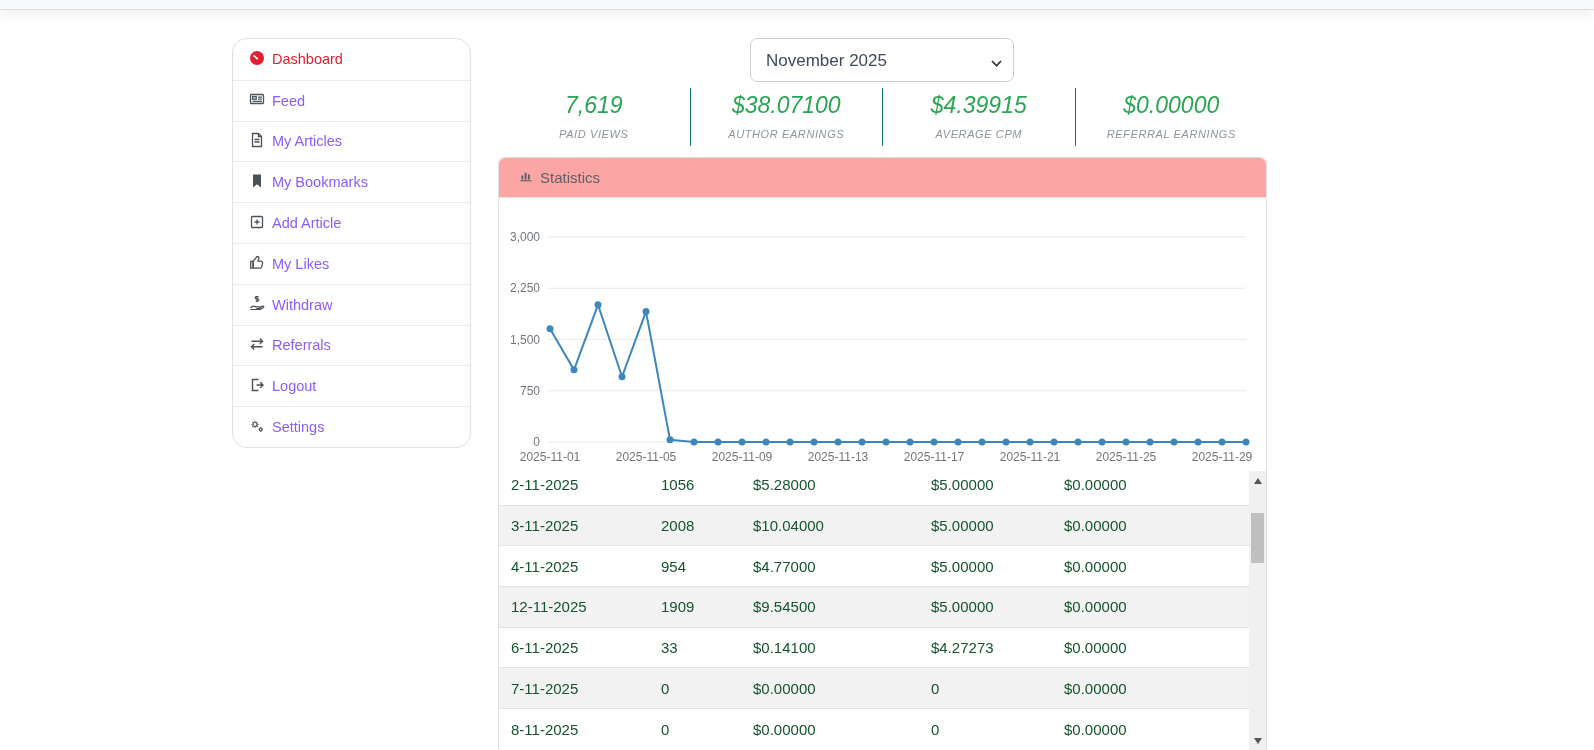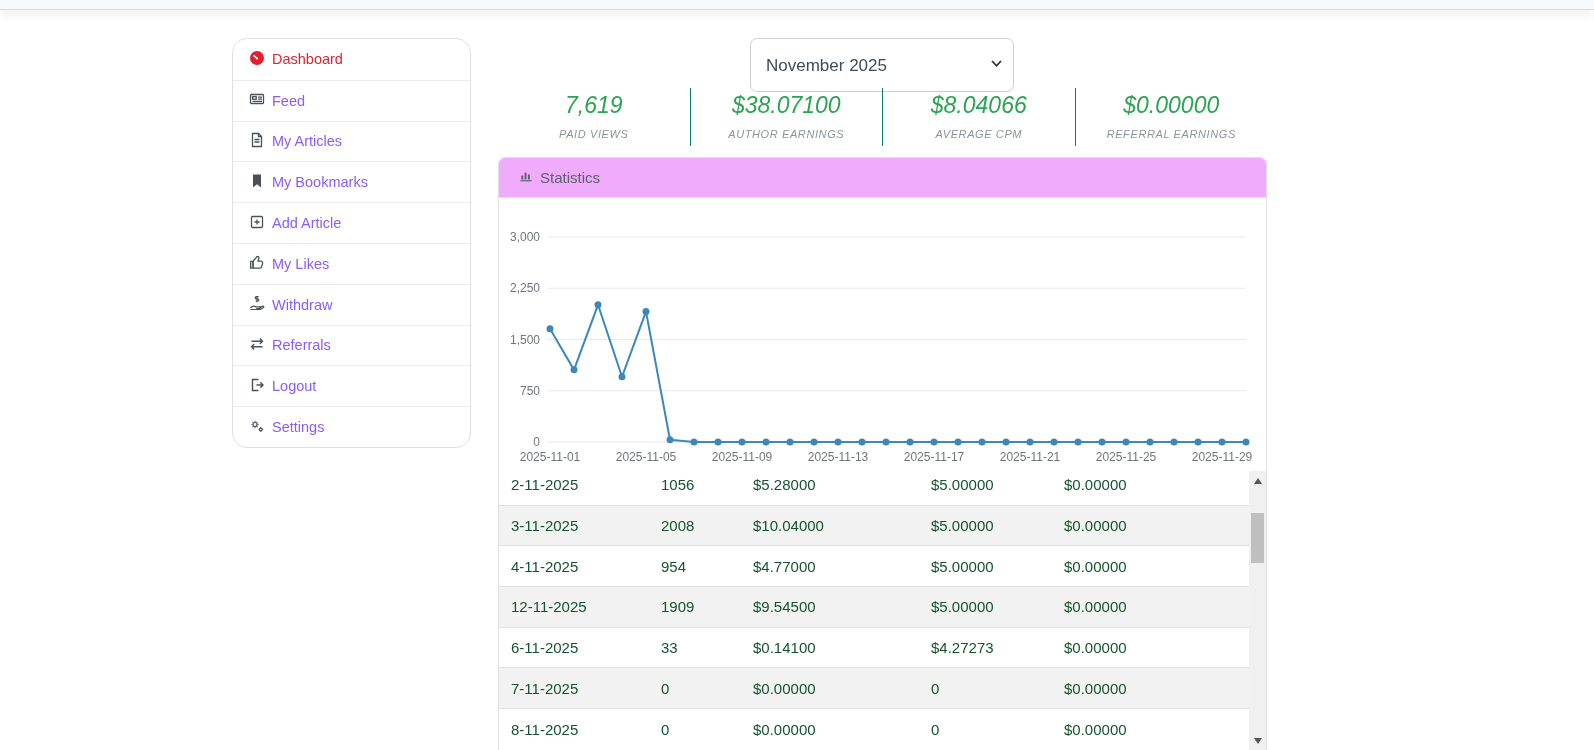--- a/index.html
+++ b/index.html
@@ -17,37 +17,37 @@
   .side-item { display:flex; align-items:center; gap:7px; height:40.8px;
     padding-left:16px; font-size:14.5px; color:#8b5cf6; cursor:pointer; }
   .side-item + .side-item { border-top:1px solid #ececec; }
   .side-item.active { color:#e01f2f; }
   .side-item svg { flex:0 0 auto; }
 
   
   .main { position:absolute; left:498px; top:38px; width:769px; height:712px; }
 
   
-  .select-wrap { position:absolute; left:252px; top:0; width:264px; height:54px; }
+  .select-wrap { position:absolute; left:252px; top:0; width:264px; height:44px; }
   .select-wrap select { width:100%; height:100%; appearance:none; -webkit-appearance:none;
     border:1px solid #cfcfcf; border-radius:7px; background:#fff; color:#3f4b5b;
     font-size:17px; padding:0 30px 0 15px; font-family:"Liberation Sans", sans-serif; }
   .select-chevron { position:absolute; right:12px; top:16px; pointer-events:none; }
 
   
   .stats { position:absolute; left:0; top:50px; width:769px; height:58px; display:flex; }
   .stat-cell { flex:1 1 0; text-align:center; padding-top:4px;font-style:italic; }
   .stat-cell + .stat-cell { border-left:1px solid #0f766e; }
   .stat-value { font-size:23px; color:#2aa452; }
   .stat-label { font-size:11px; color:#8b949c; letter-spacing:.6px; margin-top:9px; }
 
   
   .card { position:absolute; left:0; top:119px; width:769px; height:594px;
     border:1px solid #e0e0e0; border-radius:6px 6px 0 0; background:#fff; }
-  .card-header { height:40px; line-height:40px; background:#f0abfc;
+  .card-header { height:40px; line-height:40px; background:#fca5a5;
     border-bottom:1px solid #e3e3e3; border-radius:6px 6px 0 0;
     padding-left:20px; font-size:15px; color:#5a6268; display:flex;
     align-items:center; gap:6px; }
   .chart-box { position:relative; width:767px; height:273px; }
 
   
   .table-scroll { position:absolute; left:0; top:313px; width:767px; height:280px;
     overflow:hidden; }
   table { border-collapse:collapse; table-layout:fixed; width:750px; margin-top:-7px; }
   td { height:40.7px; border-top:1px solid #dee2e6; font-size:15px; color:#14532d;
@@ -184,21 +184,21 @@
   <div class="stats">
     <div class="stat-cell">
       <div class="stat-value">7,619</div>
       <div class="stat-label">PAID VIEWS</div>
     </div>
     <div class="stat-cell">
       <div class="stat-value">$38.07100</div>
       <div class="stat-label">AUTHOR EARNINGS</div>
     </div>
     <div class="stat-cell">
-      <div class="stat-value">$8.04066</div>
+      <div class="stat-value">$4.39915</div>
       <div class="stat-label">AVERAGE CPM</div>
     </div>
     <div class="stat-cell">
       <div class="stat-value">$0.00000</div>
       <div class="stat-label">REFERRAL EARNINGS</div>
     </div>
   </div>
 
   <div class="card">
     <div class="card-header">

